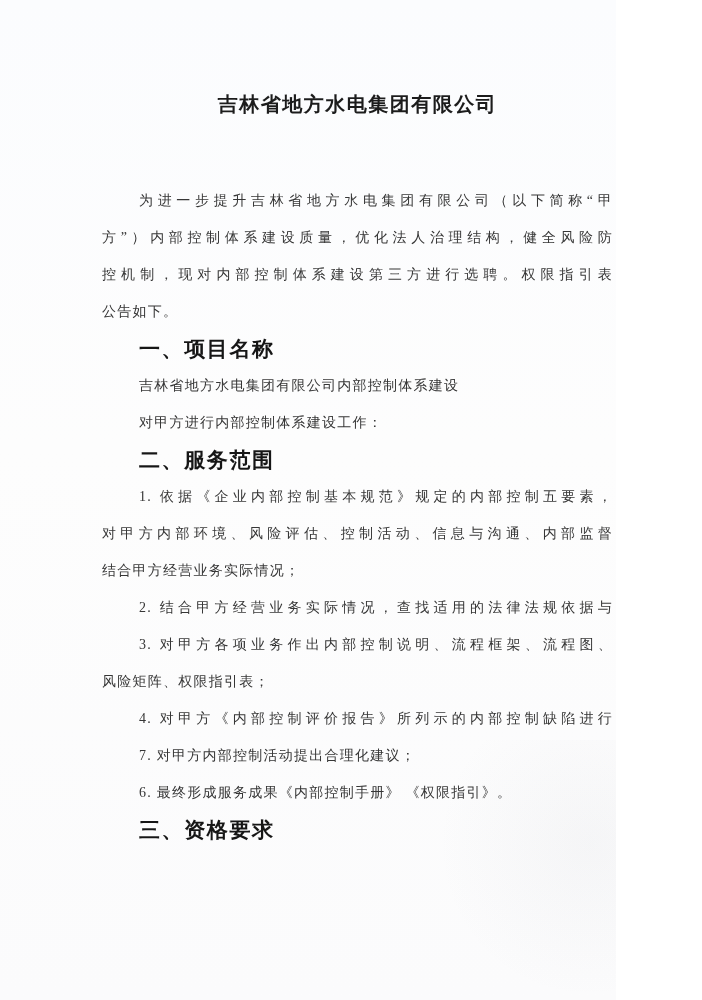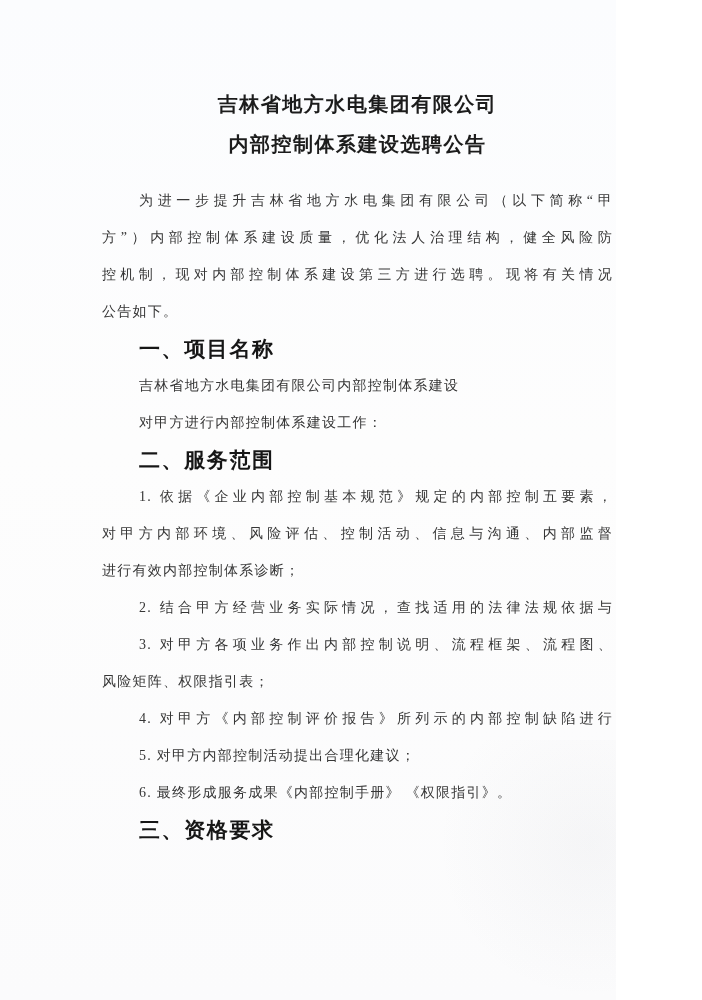--- a/index.html
+++ b/index.html
@@ -73,36 +73,35 @@
     background: radial-gradient(ellipse at 85% 40%, rgba(120,125,140,0.05), rgba(120,125,140,0) 70%);
     pointer-events: none;
   }
 </style>
 </head>
 <body>
 
 <div class="page">
   <div class="title-block">
     <div class="title-line">吉林省地方水电集团有限公司</div>
-    <div class="title-line">内部控制体系建设选聘公告</div>
   </div>
   <div class="content" id="content">
       <div class="line body indent full">为进一步提升吉林省地方水电集团有限公司（以下简称“甲</div>
       <div class="line body full">方”）内部控制体系建设质量，优化法人治理结构，健全风险防</div>
-      <div class="line body full">控机制，现对内部控制体系建设第三方进行选聘。现将有关情况</div>
+      <div class="line body full">控机制，现对内部控制体系建设第三方进行选聘。权限指引表</div>
       <div class="line body">公告如下。</div>
       <div class="line heading indent">一、项目名称</div>
       <div class="line body indent">吉林省地方水电集团有限公司内部控制体系建设</div>
       <div class="line body indent">对甲方进行内部控制体系建设工作：</div>
       <div class="line heading indent">二、服务范围</div>
       <div class="line body indent full">1. 依据《企业内部控制基本规范》规定的内部控制五要素，</div>
       <div class="line body full">对甲方内部环境、风险评估、控制活动、信息与沟通、内部监督</div>
-      <div class="line body">进行有效内部控制体系诊断；</div>
+      <div class="line body">结合甲方经营业务实际情况；</div>
       <div class="line body indent full">2. 结合甲方经营业务实际情况，查找适用的法律法规依据与</div>
       <div class="line body indent full">3. 对甲方各项业务作出内部控制说明、流程框架、流程图、</div>
       <div class="line body">风险矩阵、权限指引表；</div>
       <div class="line body indent full">4. 对甲方《内部控制评价报告》所列示的内部控制缺陷进行</div>
-      <div class="line body indent">5. 对甲方内部控制活动提出合理化建议；</div>
+      <div class="line body indent">7. 对甲方内部控制活动提出合理化建议；</div>
       <div class="line body indent">6. 最终形成服务成果《内部控制手册》 《权限指引》。</div>
       <div class="line heading indent">三、资格要求</div>
     </div>
   <div class="scan-tone"></div>
 </div>
 
 </body></html>

